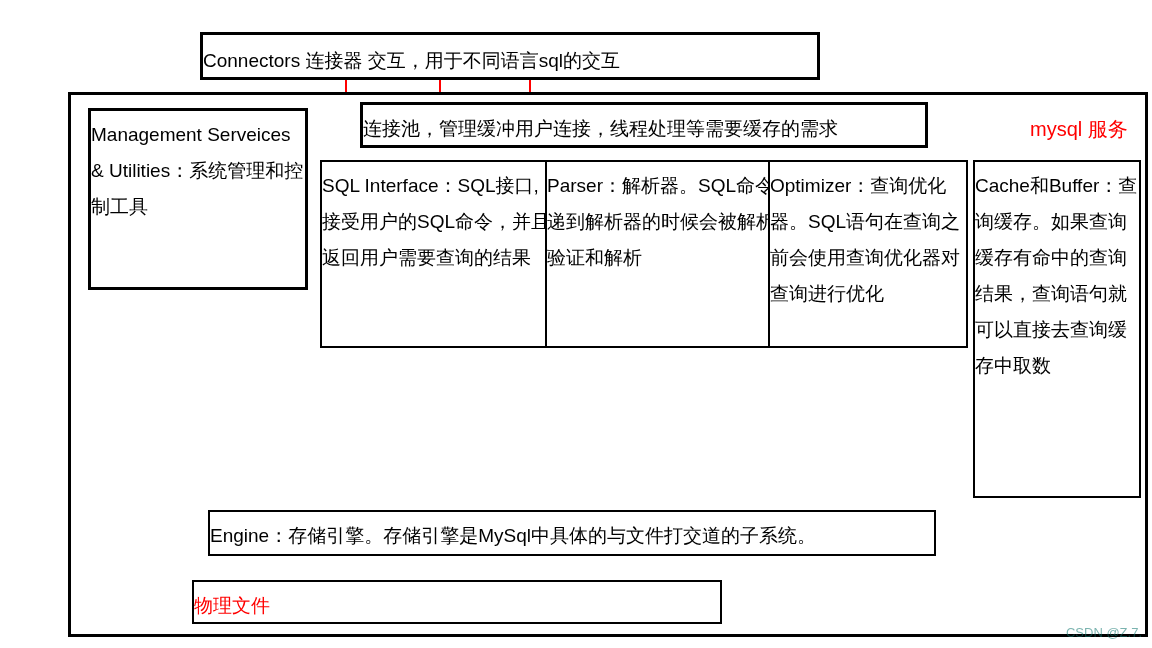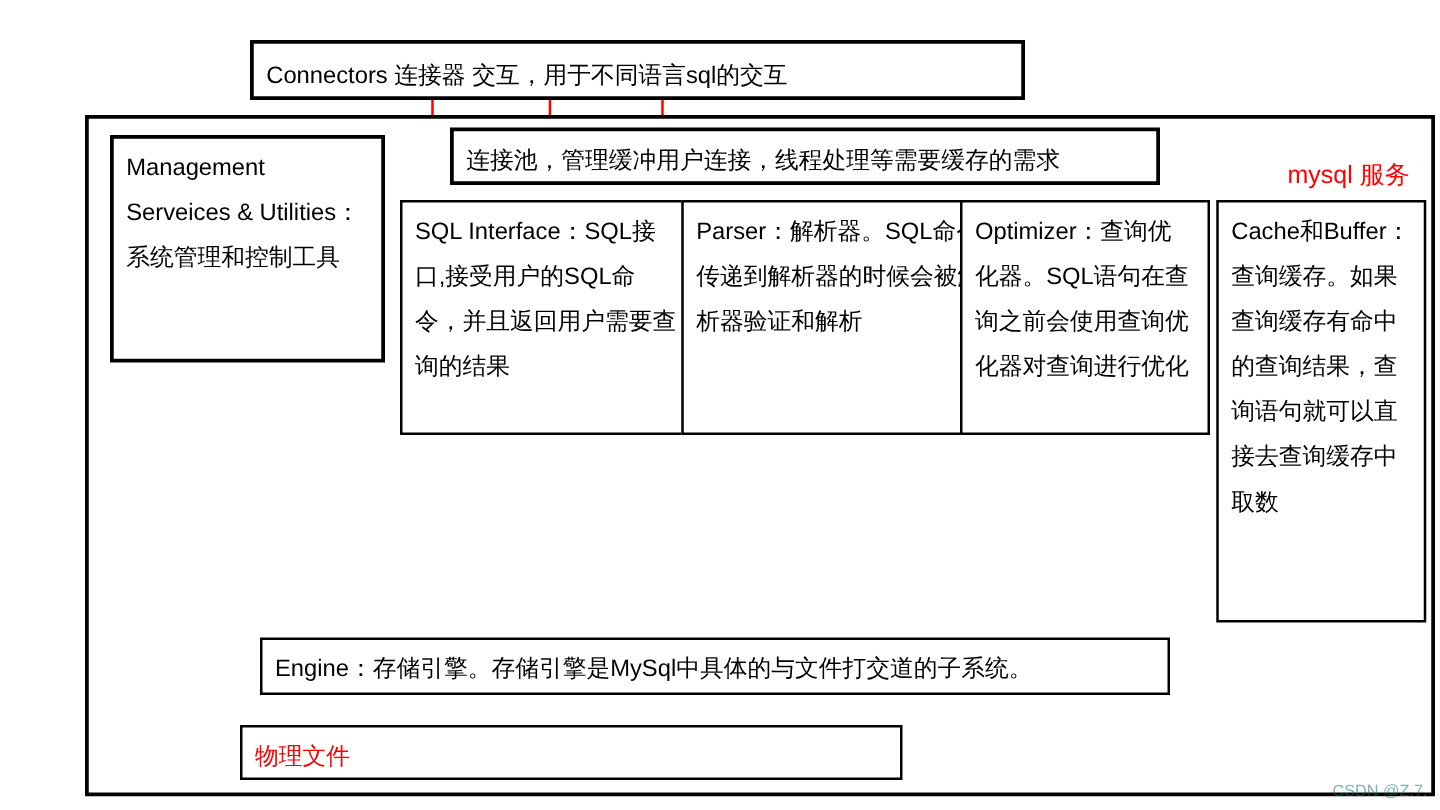--- a/index.html
+++ b/index.html
@@ -11,21 +11,21 @@
     position: relative;
     font-family: "Microsoft YaHei", "SimSun", Arial, sans-serif;
     font-size: 19px;
     color: #000;
     background: #fff;
   }
   .box {
     position: absolute;
     border: 3px solid #000;
     background: #fff;
-    padding: 6px 10px;
+    padding: 6px 0;
     line-height: 1.9;
   }
   .thin {
     border-width: 2px;
   }
   .red-text {
     color: #ff0000;
     position: absolute;
   }
   .arrow {
@@ -59,21 +59,21 @@
   <polygon points="10,55 4,43 16,43"></polygon>
 </svg>
 <svg class="arrow" style="left:520px; top:80px;" width="20" height="55">
   <line x1="10" y1="0" x2="10" y2="45" stroke-width="2"></line>
   <polygon points="10,55 4,43 16,43"></polygon>
 </svg>
 
 <div class="box" style="left:68px; top:92px; width:1080px; height:545px; padding:0;">
 </div>
 
-<div class="red-text" style="left:1030px; top:116px; font-size:20px;margin-top:10px;">
+<div class="red-text" style="left:1030px; top:116px; font-size:20px;">
   <span>mysql 服务</span>
 </div>
 
 <div class="box" style="left:88px; top:108px; width:220px; height:182px;">
   <span>Management Serveices &amp; Utilities：系统管理和控制工具</span>
 </div>
 
 <div class="box" style="left:360px; top:102px; width:568px; height:46px; padding-top:6px;">
   <span>连接池，管理缓冲用户连接，线程处理等需要缓存的需求</span>
 </div>

